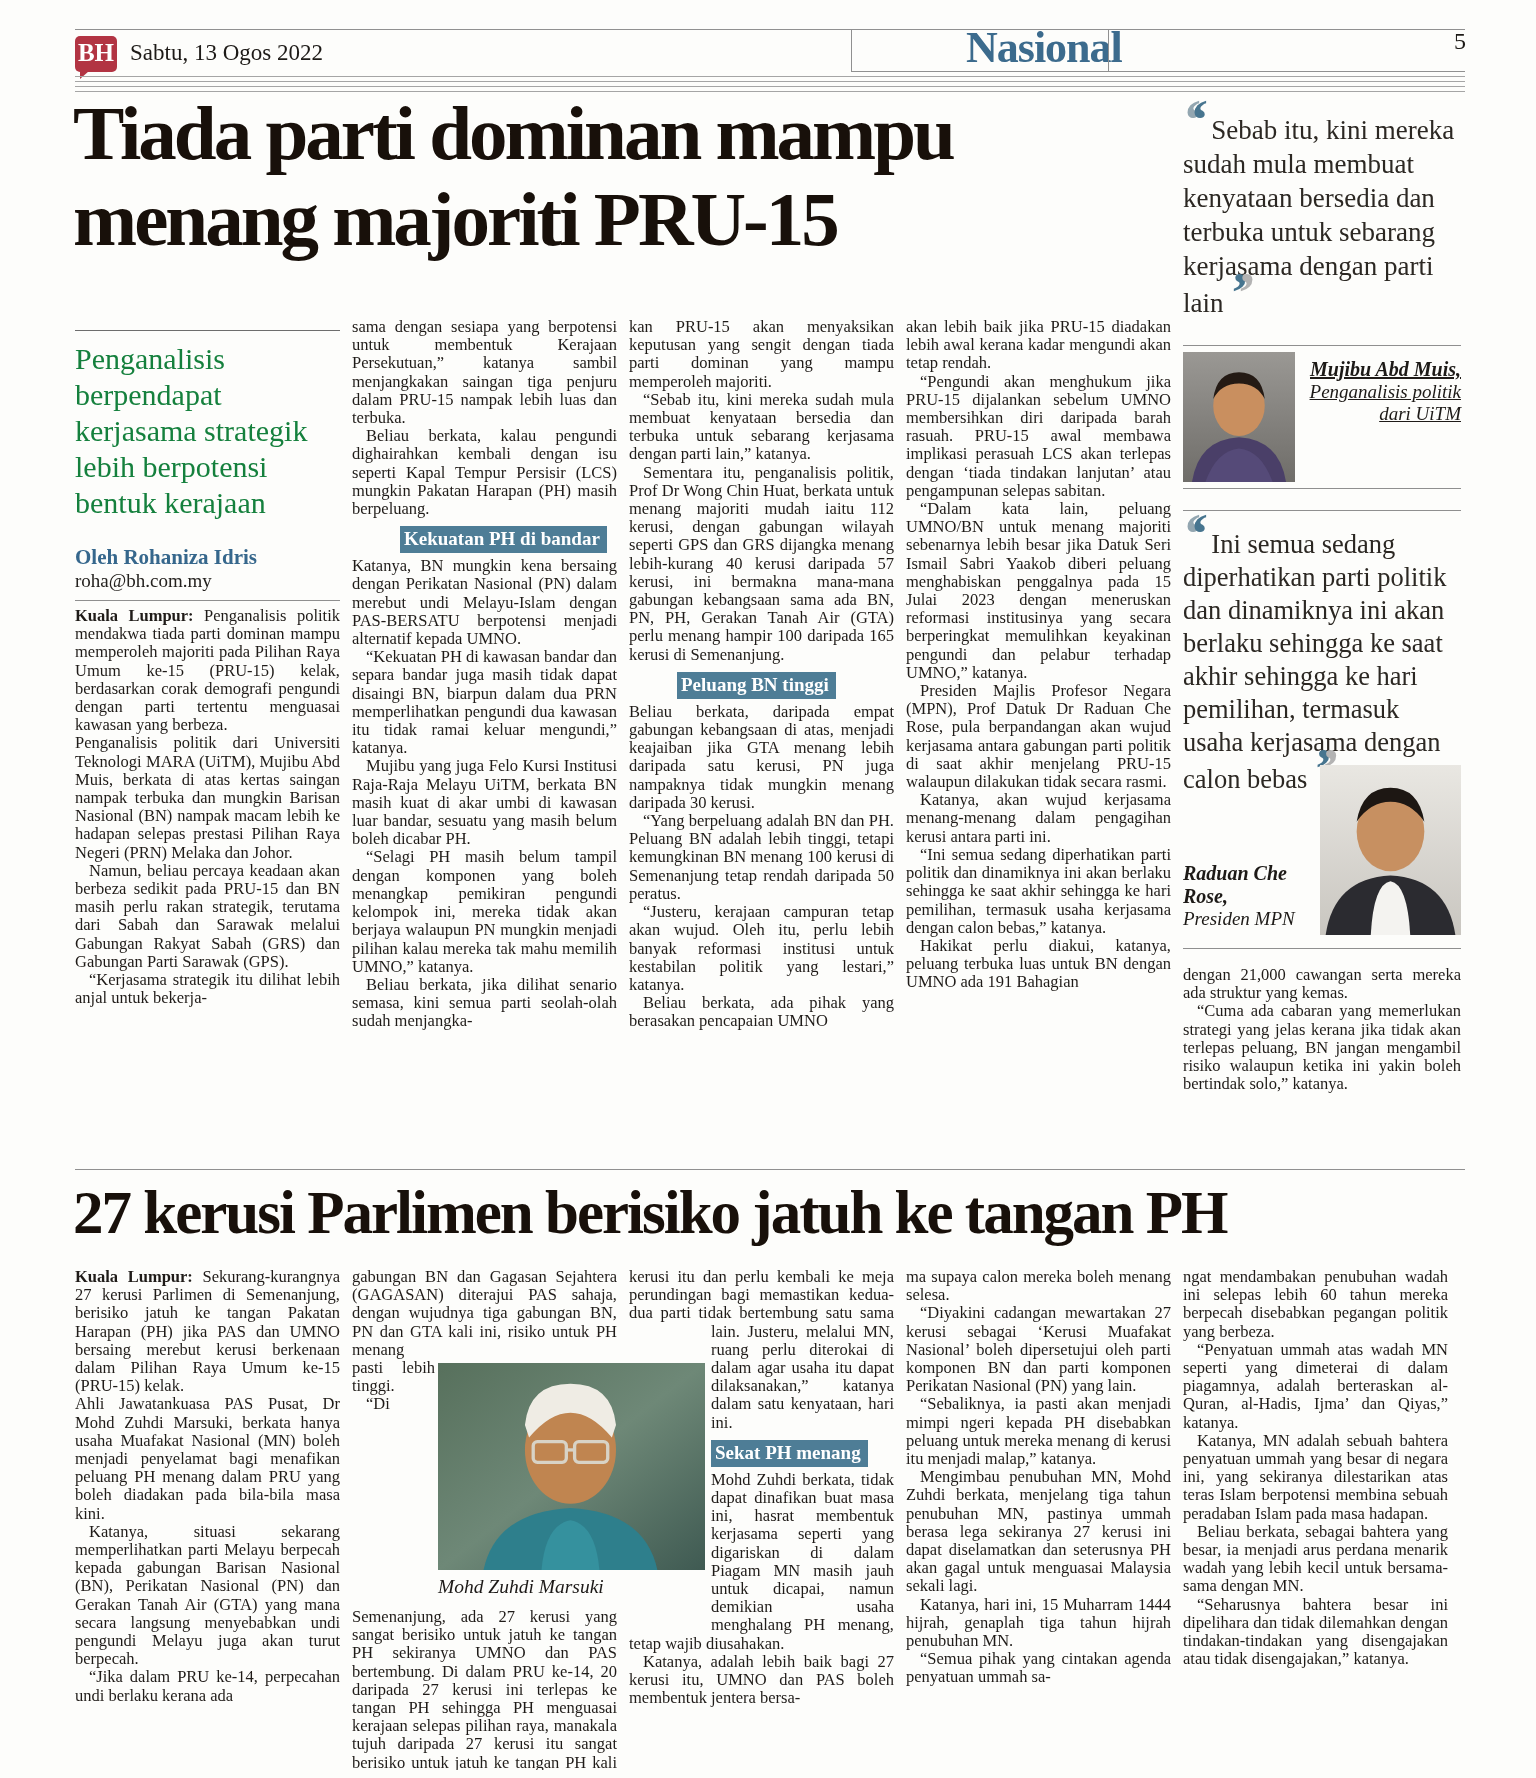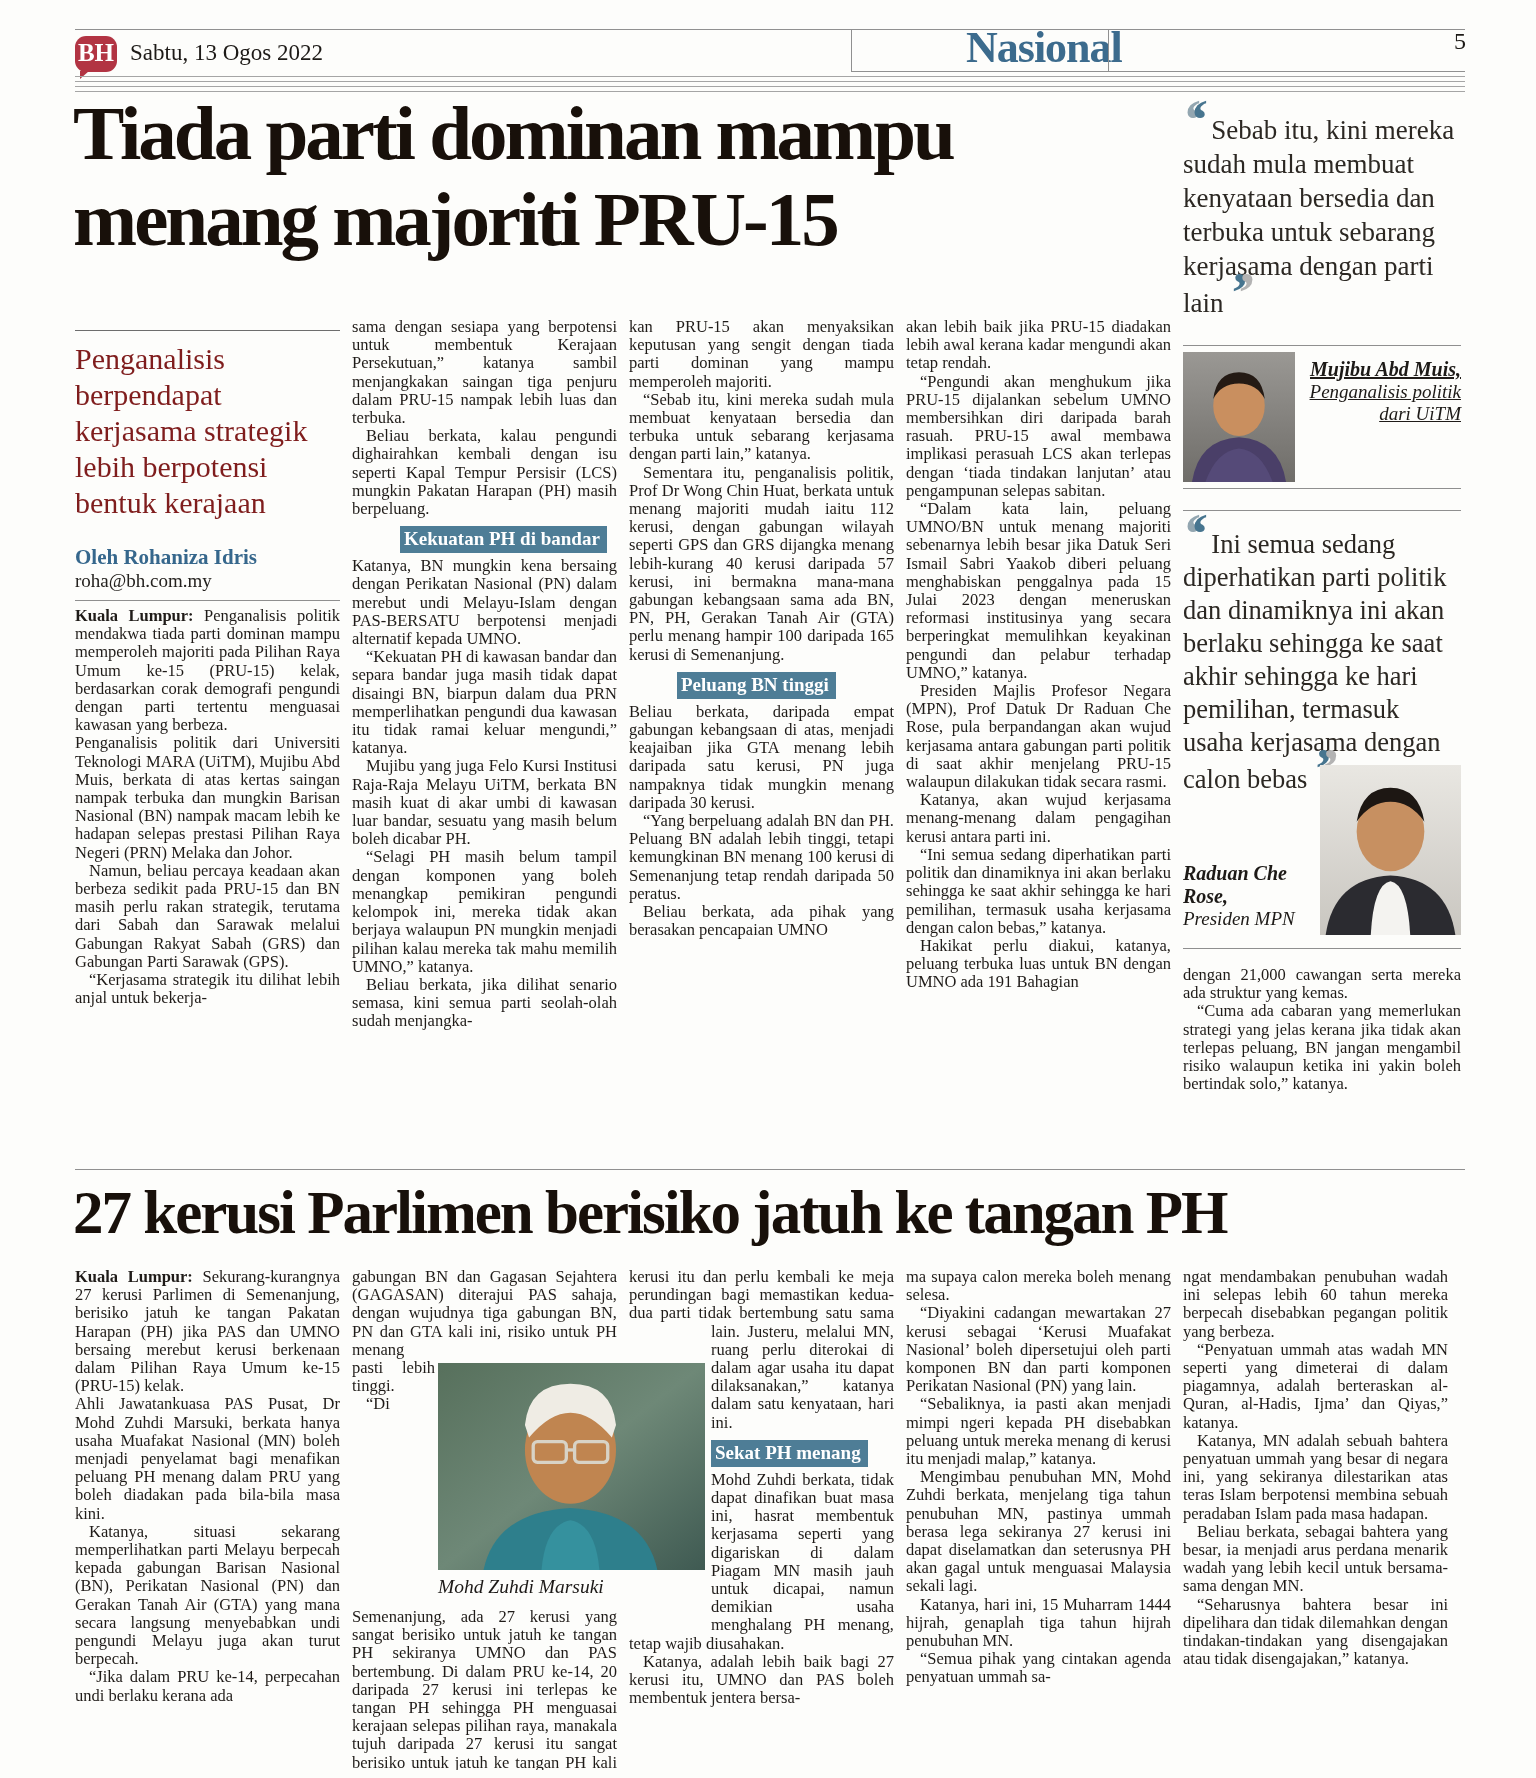--- a/index.html
+++ b/index.html
@@ -3,41 +3,41 @@
 <meta charset="utf-8">
 <style>
   html,body{margin:0;padding:0;background:#e8e8e4;}
   #page{position:relative;width:1536px;height:1778px;background:#fdfdfb;margin:0 auto;
         font-family:"Liberation Serif",serif;color:#1f1b18;overflow:hidden;}
   .hr{position:absolute;height:1px;background:#909090;}
   .vr{position:absolute;width:1px;background:#909090;}
 
   
   .logo{position:absolute;left:75px;top:36px;width:42px;height:36px;background:#b23443;
-        border-radius:11px;color:#fff;font-weight:bold;font-size:25px;text-align:center;line-height:34px;}
+        border-radius:5px;color:#fff;font-weight:bold;font-size:25px;text-align:center;line-height:34px;}
   .logo::after{content:"";position:absolute;left:5px;bottom:-7px;border-left:9px solid #b23443;
         border-bottom:8px solid transparent;width:0;height:0;}
   .date{position:absolute;left:130px;top:40px;font-size:23px;color:#1d1a17;}
   .section{position:absolute;left:966px;top:22px;width:300px;font-size:44px;font-weight:bold;
         color:#3c6b8d;letter-spacing:-1px;}
   .pageno{position:absolute;right:70px;top:28px;font-size:24px;color:#1d1a17;}
 
   
   .h1{position:absolute;left:73px;top:90px;width:985px;font-size:77px;line-height:86px;
       font-weight:bold;letter-spacing:-3px;color:#18100a;}
   .h2{position:absolute;left:73px;top:1178px;width:1390px;font-size:61px;line-height:70px;
       font-weight:bold;letter-spacing:-2px;color:#18100a;white-space:nowrap;}
 
   
   .col{position:absolute;width:265px;overflow:hidden;text-align:justify;}
   .bp{margin:0;font-size:16.5px;line-height:18.2px;text-indent:14px;}
   .frag .bp:first-child{text-indent:0;}
   .lead-p{margin:0;font-size:16.5px;line-height:18.2px;}
   .dateline{font-weight:bold;}
-  .standfirst{font-size:30px;line-height:36px;color:#7f1d1d;text-align:left;margin:10px 0 0 0;}
+  .standfirst{font-size:30px;line-height:36px;color:#15803d;text-align:left;margin:10px 0 0 0;}
   .byline{margin:24px 0 0 0;font-size:21px;font-weight:bold;color:#36678c;text-align:left;}
   .email{margin:0 0 8px 0;font-size:19px;color:#24211e;text-align:left;}
   .rule-in{border:none;border-top:1px solid #8f8f8f;margin:6px 0;}
   .subhead-wrap{margin:8px 0 4px 0;text-align:left;padding-left:48px;}
   .subhead{display:inline-block;background:#4e7d96;color:#ffffff;font-weight:bold;
         font-size:19px;line-height:24px;padding:1px 7px 2px 4px;}
 
   
   #pq-col{position:absolute;left:1183px;top:100px;width:278px;height:1030px;}
   .quote{font-size:27px;line-height:34px;color:#2c2823;text-align:left;margin:0;}
@@ -116,20 +116,21 @@
   <div class="col" style="left:629px;top:318px;height:810px;">
     <div class="frag">
         <p class="bp">kan PRU-15 akan menyaksikan keputusan yang sengit dengan tiada parti dominan yang mampu memperoleh majoriti.</p>
         <p class="bp">“Sebab itu, kini mereka sudah mula membuat kenyataan bersedia dan terbuka untuk sebarang kerjasama dengan parti lain,” katanya.</p>
         <p class="bp">Sementara itu, penganalisis politik, Prof Dr Wong Chin Huat, berkata untuk menang majoriti mudah iaitu 112 kerusi, dengan gabungan wilayah seperti GPS dan GRS dijangka menang lebih-kurang 40 kerusi daripada 57 kerusi, ini bermakna mana-mana gabungan kebangsaan sama ada BN, PN, PH, Gerakan Tanah Air (GTA) perlu menang hampir 100 daripada 165 kerusi di Semenanjung.</p>
       </div>
     <div class="subhead-wrap"><span class="subhead">Peluang BN tinggi</span></div>
     <div class="frag">
         <p class="bp">Beliau berkata, daripada empat gabungan kebangsaan di atas, menjadi keajaiban jika GTA menang lebih daripada satu kerusi, PN juga nampaknya tidak mungkin menang daripada 30 kerusi.</p>
         <p class="bp">“Yang berpeluang adalah BN dan PH. Peluang BN adalah lebih tinggi, tetapi kemungkinan BN menang 100 kerusi di Semenanjung tetap rendah daripada 50 peratus.</p>
+        <p class="bp">“Justeru, kerajaan campuran tetap akan wujud. Oleh itu, perlu lebih banyak reformasi institusi untuk kestabilan politik yang lestari,” katanya.</p>
         <p class="bp">Beliau berkata, ada pihak yang berasakan pencapaian UMNO</p>
       </div>
   </div>
 
   <div class="col" style="left:906px;top:318px;height:810px;">
     <div class="frag">
         <p class="bp">akan lebih baik jika PRU-15 diadakan lebih awal kerana kadar mengundi akan tetap rendah.</p>
         <p class="bp">“Pengundi akan menghukum jika PRU-15 dijalankan sebelum UMNO membersihkan diri daripada barah rasuah. PRU-15 awal membawa implikasi perasuah LCS akan terlepas dengan ‘tiada tindakan lanjutan’ atau pengampunan selepas sabitan.</p>
         <p class="bp">“Dalam kata lain, peluang UMNO/BN untuk menang majoriti sebenarnya lebih besar jika Datuk Seri Ismail Sabri Yaakob diberi peluang menghabiskan penggalnya pada 15 Julai 2023 dengan meneruskan reformasi institusinya yang secara berperingkat memulihkan keyakinan pengundi dan pelabur terhadap UMNO,” katanya.</p>
         <p class="bp">Presiden Majlis Profesor Negara (MPN), Prof Datuk Dr Raduan Che Rose, pula berpandangan akan wujud kerjasama antara gabungan parti politik di saat akhir menjelang PRU-15 walaupun dilakukan tidak secara rasmi.</p>

